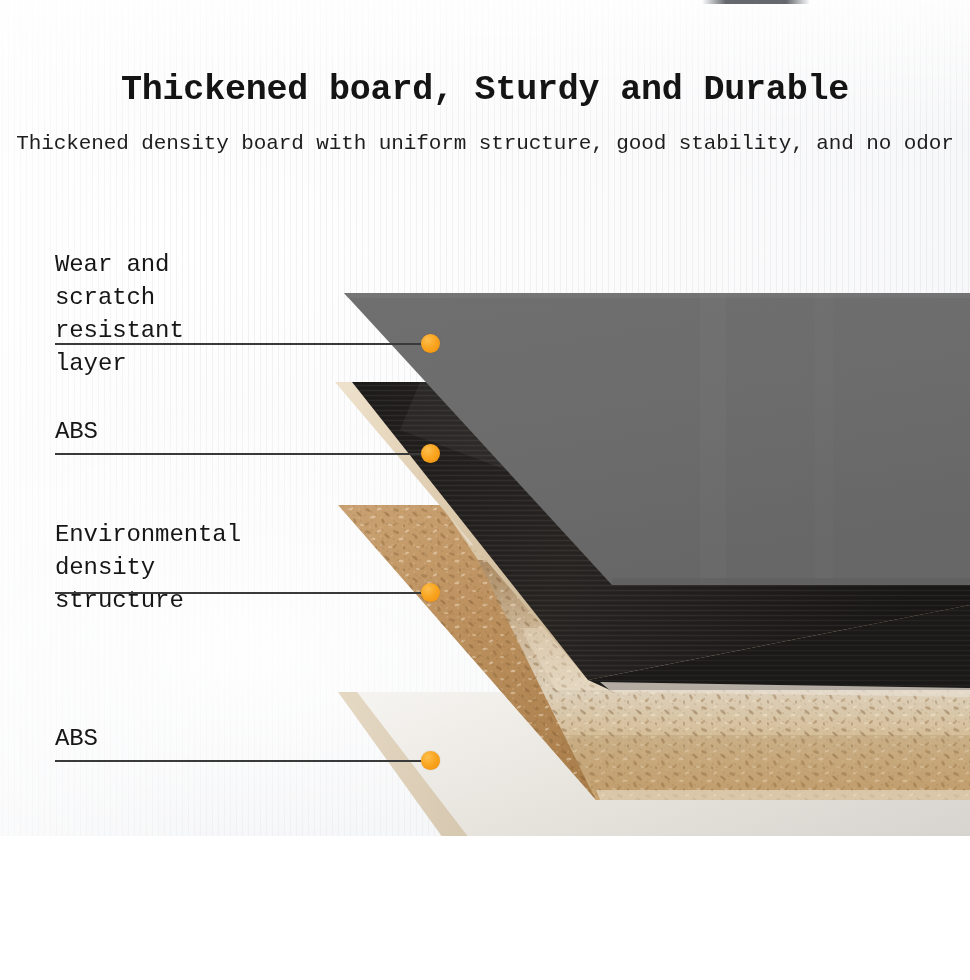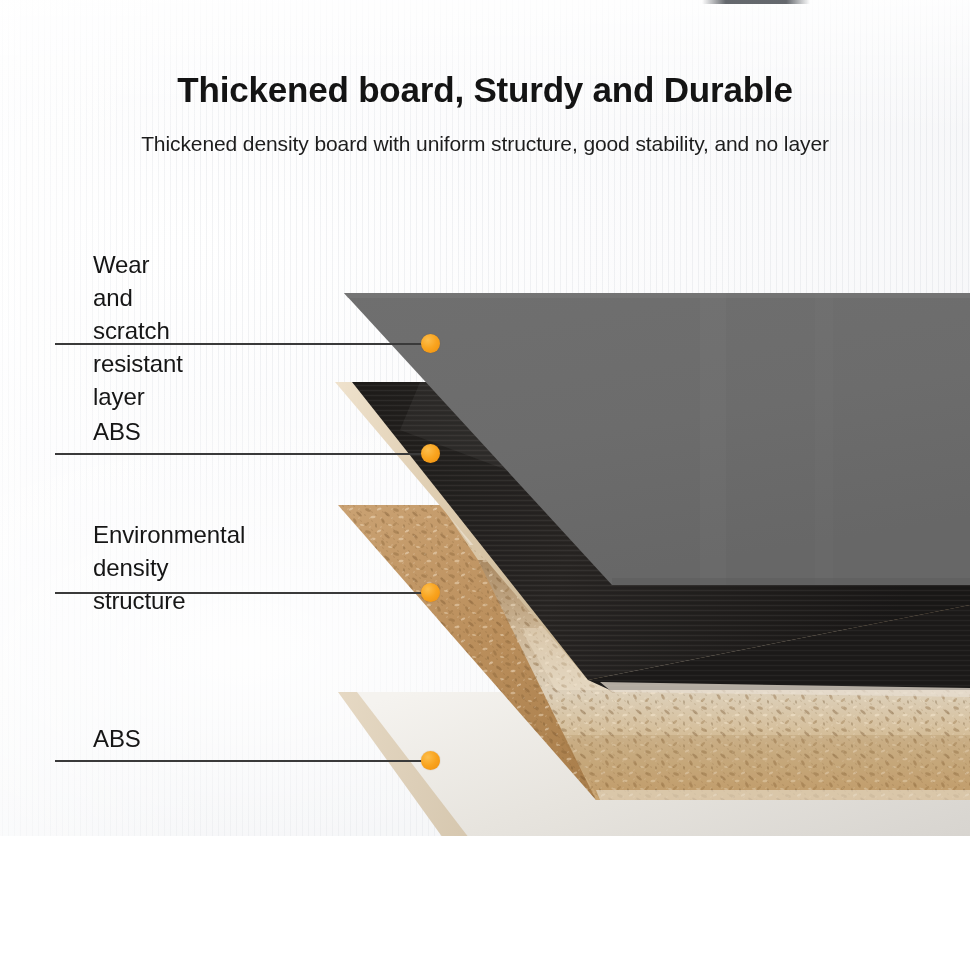--- a/index.html
+++ b/index.html
@@ -6,21 +6,21 @@
     margin: 0;
     padding: 0;
     background: #ffffff;
   }
   #stage {
     position: relative;
     width: 970px;
     height: 836px;
     overflow: hidden;
     background: #ffffff;
-    font-family: Liberation Sans, sans-serif;
+    font-family: Liberation Mono, monospace;
   }
 
   
   .bg-base {
     position: absolute;
     inset: 0;
     background:
       radial-gradient(120% 70% at 18% 30%, #ffffff 0%, #fbfbfc 45%, #f3f4f6 100%);
   }
   .bg-stripes {
@@ -80,21 +80,20 @@
 
   
   .callout { position: absolute; }
   .callout .ctext {
     position: absolute;
     font-size: 24px;
     line-height: 1.38;
     color: #161616;
     white-space: pre-line;
     letter-spacing: -0.1px;
-    margin-left: 38px;
   }
   .callout .cline {
     position: absolute;
     height: 0;
     border-top: 2px solid #3a3a3a;
   }
   .callout .cdot {
     position: absolute;
     width: 19px; height: 19px;
     border-radius: 50%;
@@ -106,21 +105,21 @@
 <body>
 
 <div id="stage">
 
   <div class="bg-base"></div>
   <div class="bg-stripes"></div>
   <div class="bg-vignette"></div>
   <div class="top-artifact"></div>
 
   <div class="title">Thickened board, Sturdy and Durable</div>
-  <div class="subtitle">Thickened density board with uniform structure, good stability, and no layer</div>
+  <div class="subtitle">Thickened density board with uniform structure, good stability, and no odor</div>
 
   <div class="stack">
   <svg viewBox="0 0 970 980" xmlns="http://www.w3.org/2000/svg">
     <defs>
 
       <linearGradient id="gradGray" x1="0" y1="0" x2="0.35" y2="1">
         <stop offset="0%" stop-color="#6f6f6f"></stop>
         <stop offset="55%" stop-color="#6c6c6c"></stop>
         <stop offset="100%" stop-color="#676767"></stop>
       </linearGradient>

